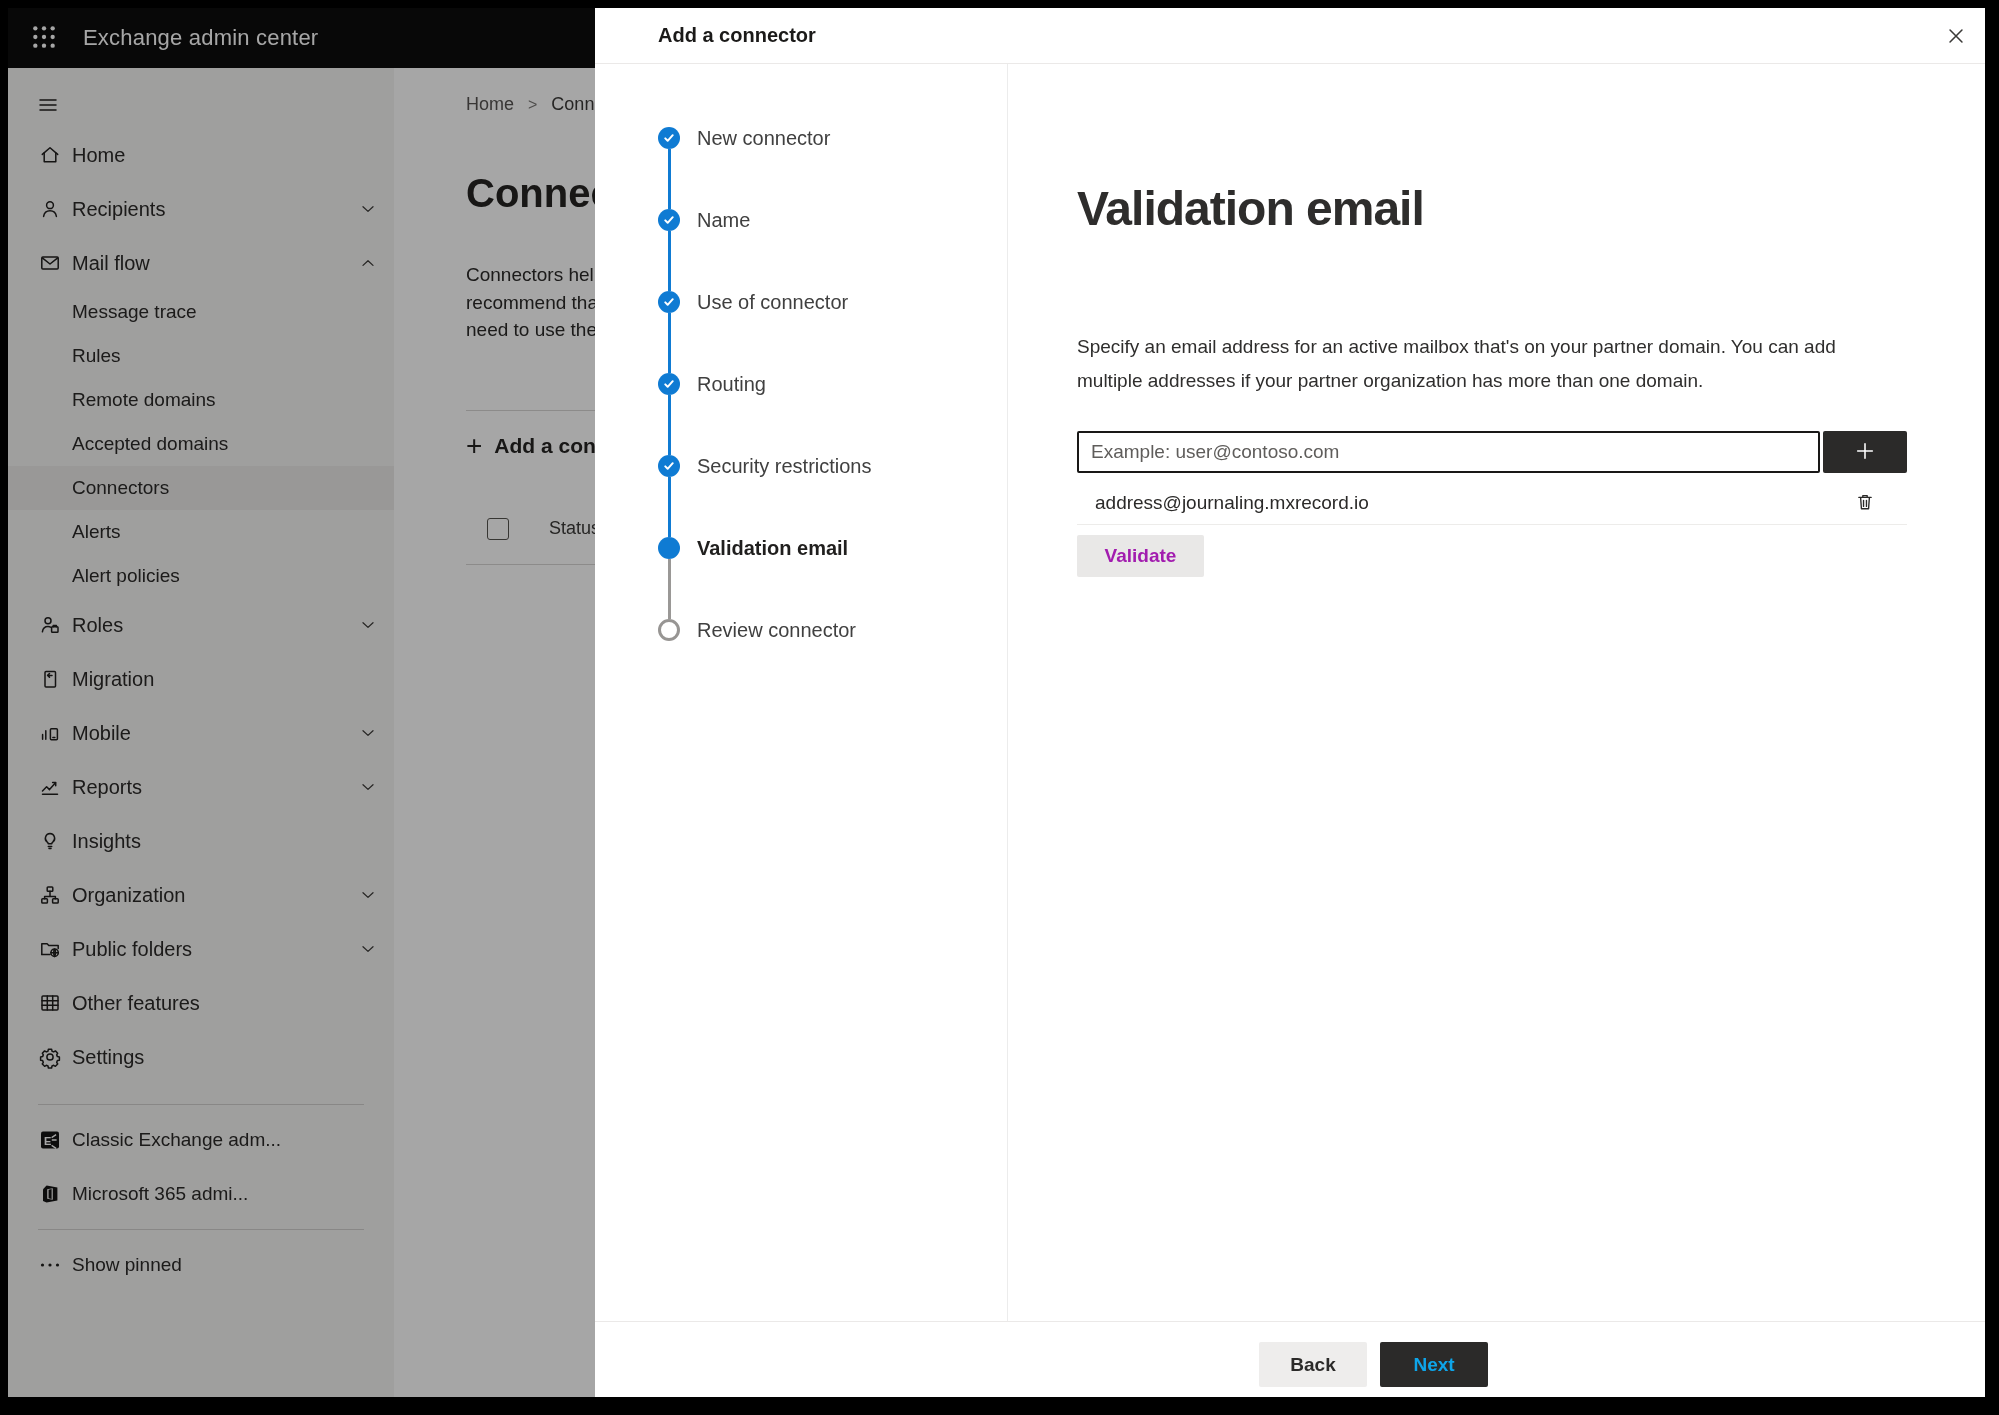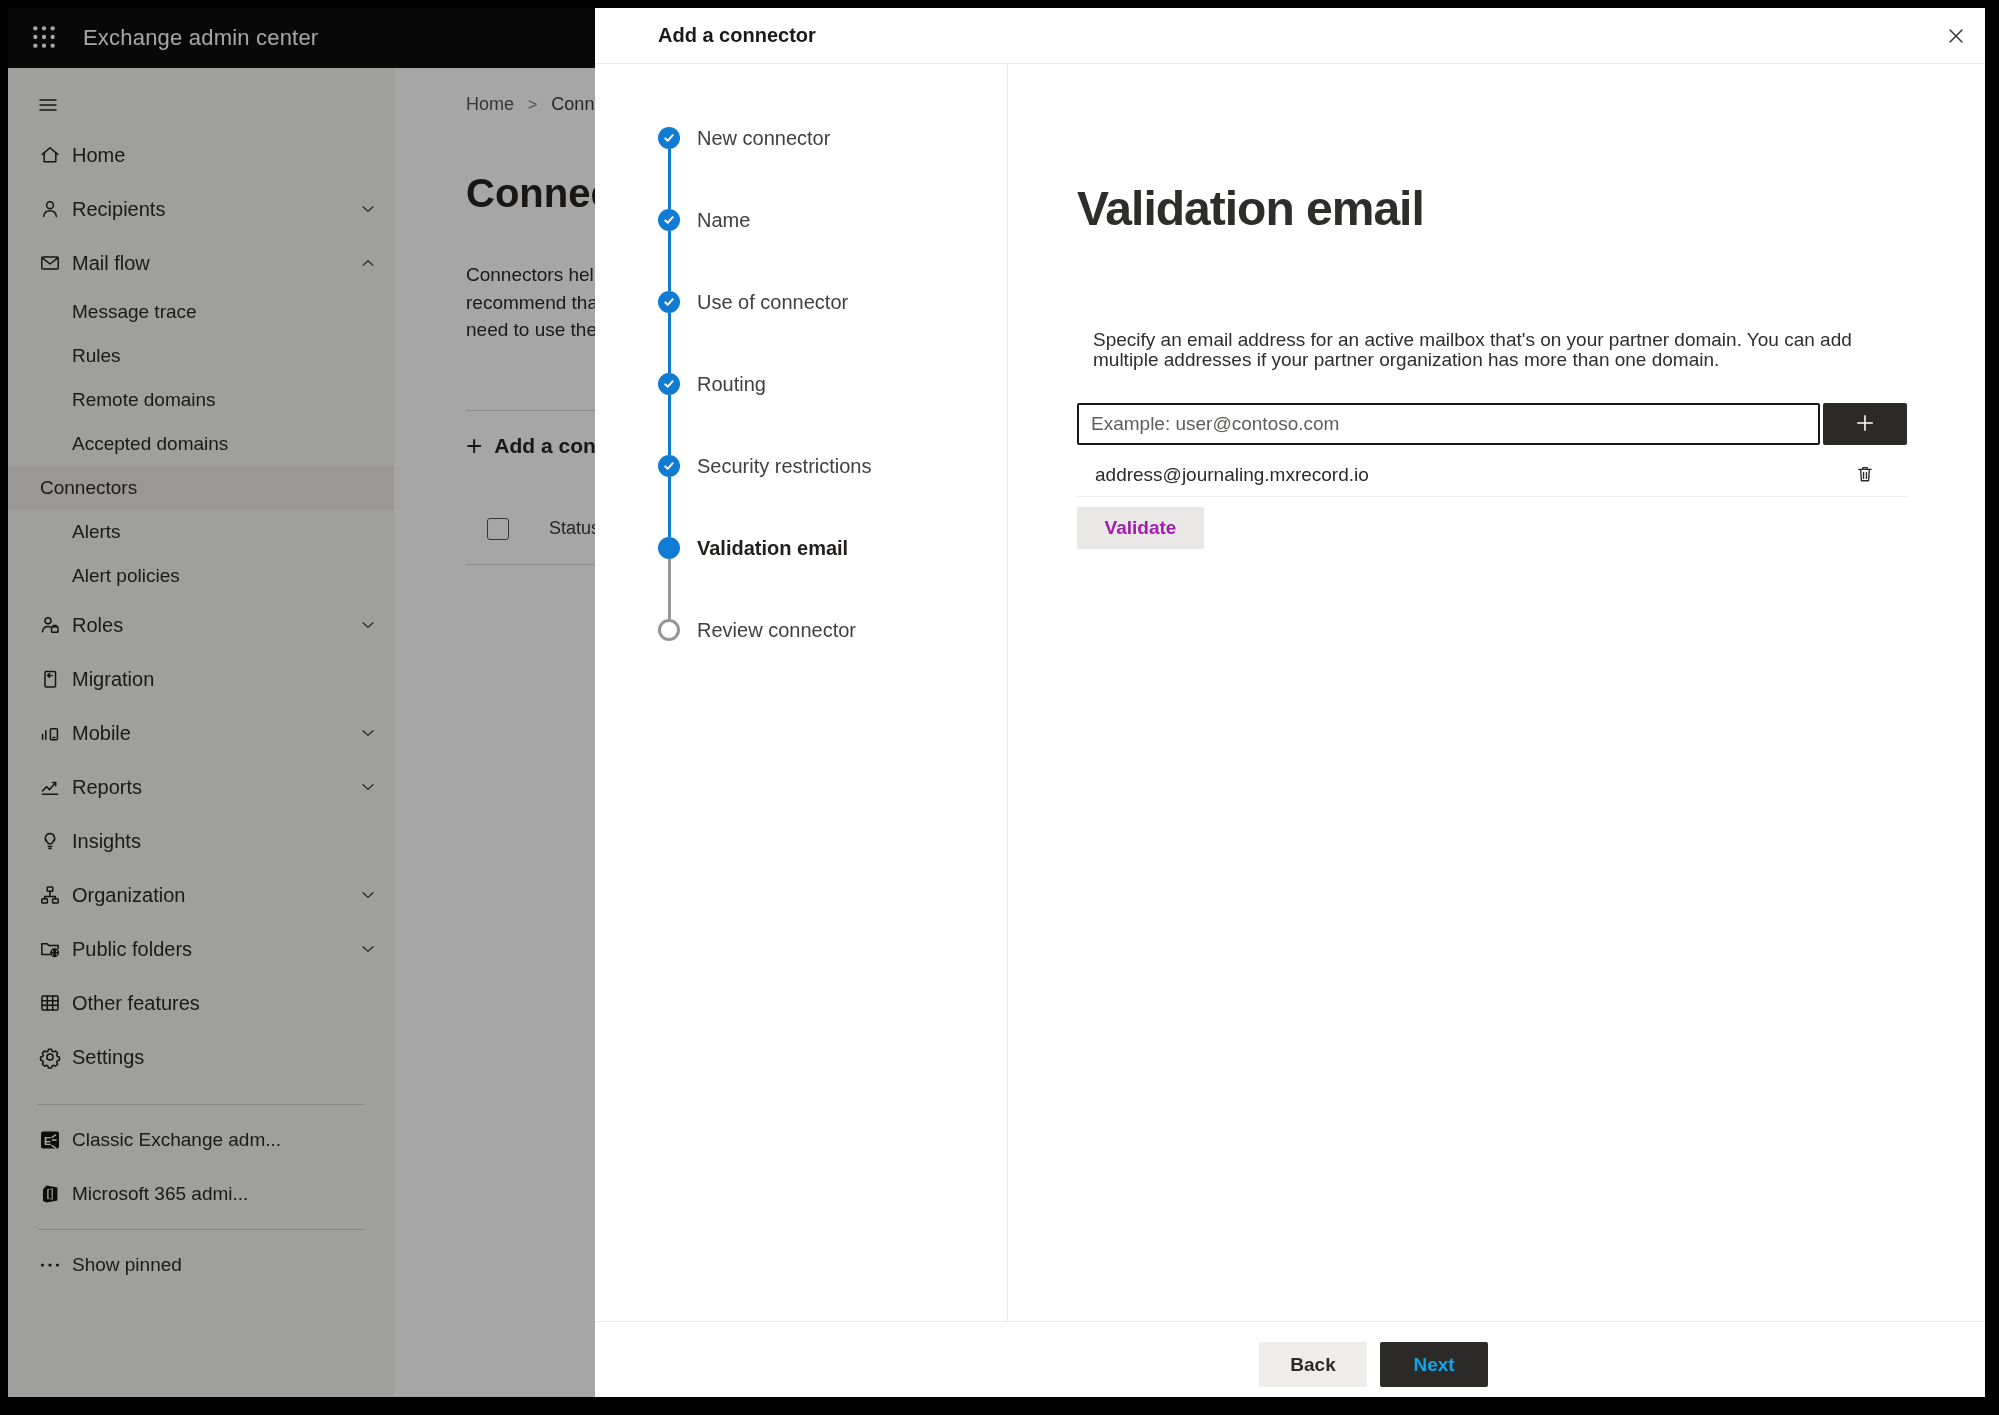--- a/index.html
+++ b/index.html
@@ -17,21 +17,21 @@
   
   .sidebar{position:absolute;left:0;top:60px;width:386px;bottom:0;background:#f5f4f3;overflow:hidden;}
   .hamburger{position:absolute;top:25px;left:28px;width:24px;height:24px;background:none;border:none;
              color:#201f1e;cursor:pointer;padding:0;}
   .hamburger svg{width:24px;height:24px;}
   .navlist{position:absolute;top:60px;left:0;right:0;}
   .nav-item{position:relative;display:flex;align-items:center;box-sizing:border-box;cursor:pointer;color:#2b2a29;}
   .nav-item.top{height:54px;padding-left:30px;font-size:20px;}
   .nav-item.foot{height:54px;padding-left:30px;font-size:19px;}
   .nav-item.sub{height:44px;padding-left:64px;font-size:19px;}
-  .nav-item.selected{background:rgba(0,0,0,0.04);padding-left:32px;}
+  .nav-item.selected{background:rgba(0,0,0,0.04);}
   .nav-item.selected::before{content:"";position:absolute;left:46px;top:10px;width:4px;height:24px;background:#18171
 6;border-radius:2px;}
   .nav-icon{width:24px;height:24px;margin-right:10px;color:#201f1e;flex:none;}
   .nav-icon svg{width:24px;height:24px;}
   .nav-chevron{position:absolute;right:16px;top:50%;margin-top:-10px;width:20px;height:20px;color:#3b3a38;}
   .nav-chevron svg{width:20px;height:20px;}
   .nav-sep{height:1px;background:#d2d0ce;margin:20px 30px 8px 30px;}
   .nav-sep.second{margin-top:8px;}
 
   
@@ -69,21 +69,21 @@
   .step.completed .step-circle,.step.current .step-circle{background:#0f7bd3;}
   .step.upcoming .step-circle{background:#fff;border:3px solid #979593;}
   .step-circle svg{position:absolute;left:3px;top:3px;width:16px;height:16px;}
   .step-label{position:absolute;left:39px;top:0;line-height:22px;font-size:20px;color:#404040;white-space:nowrap;}
   .step.current .step-label{font-weight:700;color:#201f1e;}
   .connector{position:absolute;left:9.5px;top:-60px;width:3px;height:60px;background:#0f7bd3;}
   .connector.gray{background:#9a9896;}
 
   .modal-content{position:absolute;left:414px;top:56px;right:0;bottom:75px;padding:119px 0 0 68px;box-sizing:border-box;overflow:hidden;}
   .big-heading{margin:0;font-size:48px;line-height:52px;font-weight:700;letter-spacing:-1px;color:#2e2d2c;}
-  .content-desc{margin-top:95px;max-width:805px;font-size:19px;line-height:20px;color:#2f2e2d;margin-left:16px;}
+  .content-desc{margin-top:95px;max-width:805px;font-size:19px;line-height:34px;color:#2f2e2d;}
   .input-row{margin-top:33px;display:flex;align-items:stretch;}
   .email-input{width:743px;height:42px;border:2px solid #191817;border-radius:2px;padding:0 12px;font-size:19px;
                font-family:inherit;color:#2b2a29;box-sizing:border-box;outline:none;background:#fff;}
   .email-input::placeholder{color:#5f5d5b;opacity:1;}
   .plus-btn{width:84px;height:42px;margin-left:3px;background:#2b2a29;color:#fff;border:none;border-radius:2px;
             cursor:pointer;display:flex;align-items:center;justify-content:center;}
   .plus-btn svg{width:22px;height:22px;}
   .address-row{margin-top:8px;width:830px;height:44px;display:flex;align-items:center;padding-left:18px;
                box-sizing:border-box;border-bottom:1px solid #edecea;}
   .address-text{font-size:19px;color:#2b2a29;}

